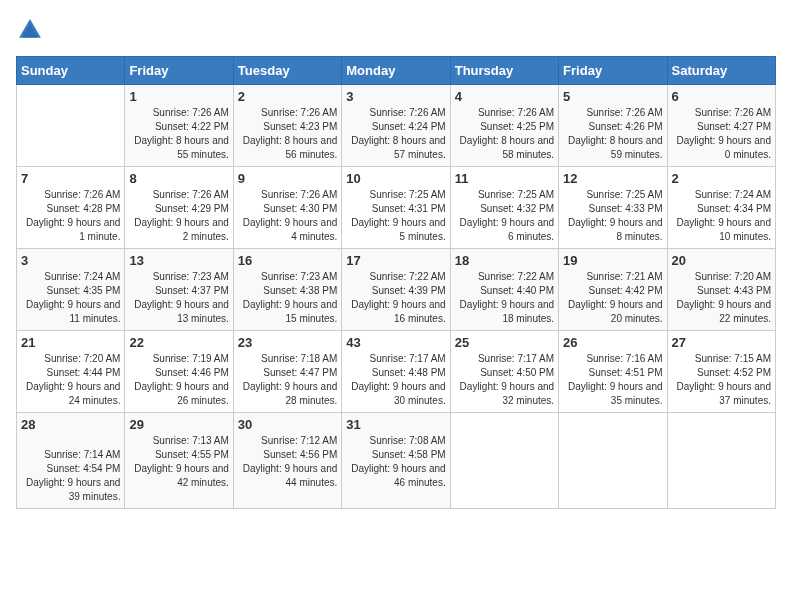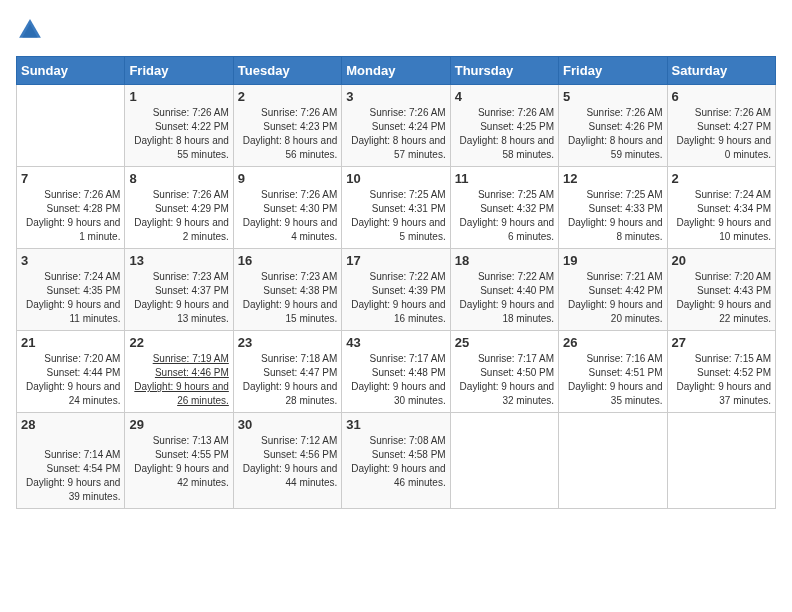--- a/index.html
+++ b/index.html
@@ -250,21 +250,21 @@
       </tr>
       <tr>
         <td>
           <div class="cell-day">21</div>
           <div class="cell-info" style="white-space: pre-line;">Sunrise: 7:20 AM
 Sunset: 4:44 PM
 Daylight: 9 hours and 24 minutes.</div>
         </td>
         <td>
           <div class="cell-day">22</div>
-          <div class="cell-info" style="white-space: pre-line; text-decoration: underline;">Sunrise: 7:19 AM
+          <div class="cell-info" style="white-space: pre-line;">Sunrise: 7:19 AM
 Sunset: 4:46 PM
 Daylight: 9 hours and 26 minutes.</div>
         </td>
         <td>
           <div class="cell-day">23</div>
           <div class="cell-info" style="white-space: pre-line;">Sunrise: 7:18 AM
 Sunset: 4:47 PM
 Daylight: 9 hours and 28 minutes.</div>
         </td>
         <td>

